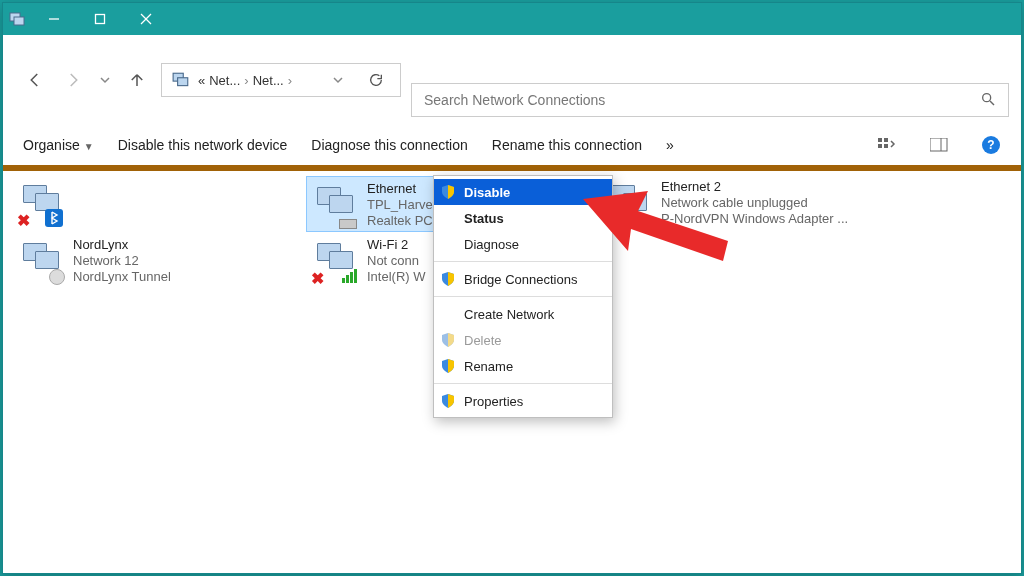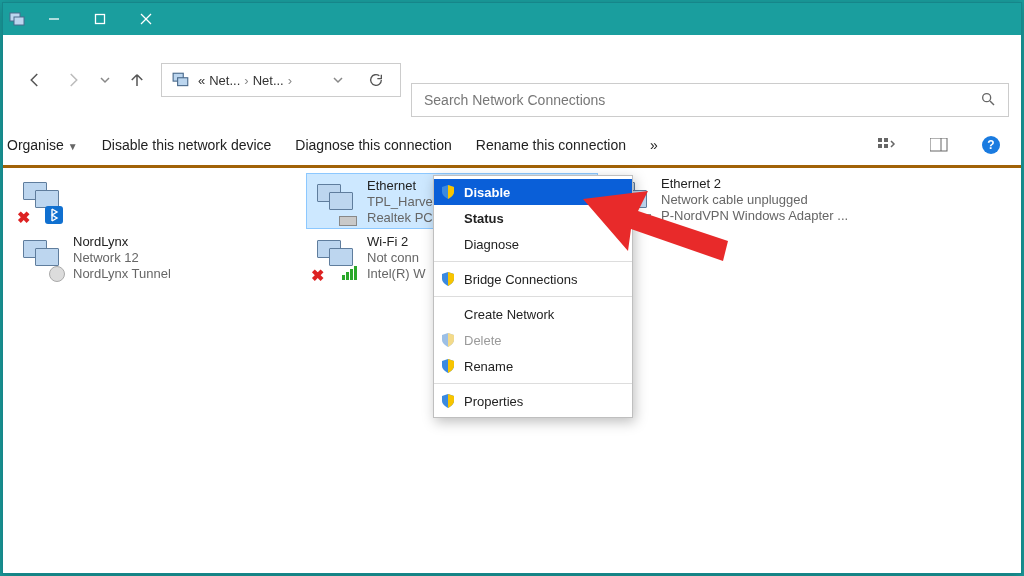--- a/index.html
+++ b/index.html
@@ -45,22 +45,22 @@
   .addressbar .chev { color:#888; }
   .refresh-btn { width:28px; color:#555; display:flex; align-items:center; justify-content:center; }
   .searchbox {
     flex:1; display:flex; align-items:center; height:34px;
     border:1px solid #ccc; padding:0 12px; font-size:14px; color:#777;margin-top:40px;
   }
   .searchbox .mag { margin-left:auto; color:#666; }
   
   .cmdbar {
     display:flex; align-items:center; gap:24px;
-    padding: 6px 16px 8px 4px;
-    border-bottom:3px solid #a16207;
+    padding: 6px 16px 8px 20px;
+    border-bottom:6px solid #a16207;
     font-size:14px; color:#222;
   }
   .cmdbar .spacer { flex:1; }
   .cmdbar .iconbtn { width:28px; height:24px; display:flex; align-items:center; justify-content:center; color:#555;}
   .cmdbar .dropcaret { font-size:10px; color:#666; margin-left:4px;}
   .helpbtn { width:18px; height:18px; border-radius:50%; background:#1a7be0; color:#fff; font-size:12px; font-weight:bold; display:flex; align-items:center; justify-content:center; }
   
   .content {
     position:relative;
     padding: 4px 8px;
@@ -94,21 +94,21 @@
   .conn .thumb .bars span:nth-child(2){height:8px}
   .conn .thumb .bars span:nth-child(3){height:11px}
   .conn .thumb .bars span:nth-child(4){height:14px}
   .conn .thumb .plug { position:absolute; bottom:0; right:2px; width:18px;height:10px; background:#c9c9c9; border:1px solid #888; }
   .conn .thumb .globe { position:absolute; bottom:0; right:0; width:16px;height:16px; border-radius:50%; background:#dcdcdc; border:1px solid #aaa;}
   .conn .txt { margin-left:8px; font-size:13px; line-height:16px; color:#222; overflow:hidden; }
   .conn .txt .l1 { white-space:nowrap; overflow:hidden; text-overflow:ellipsis; }
   .conn .txt .l2, .conn .txt .l3 { color:#666; white-space:nowrap; overflow:hidden; text-overflow:ellipsis; }
   
   .ctxmenu {
-    position:absolute; left:430px; top:172px; width:200px;
+    position:absolute; left:430px; top:172px; width:180px;
     background:#fff; border:1px solid #bfbfbf; box-shadow:2px 4px 12px rgba(0,0,0,0.25);
     padding:3px 0; font-size:13px;
   }
   .ctxmenu .it { display:flex; align-items:center; height:26px; padding:0 12px 0 30px; position:relative; color:#222; }
   .ctxmenu .it .shield {
     position:absolute; left:6px; width:16px;height:16px;
   }
   .ctxmenu .it.hl { background:#0a5fd8; color:#fff; font-weight:600; }
   .ctxmenu .it.bold { font-weight:700; }
   .ctxmenu .it.disabled { color:#9a9a9a; }

